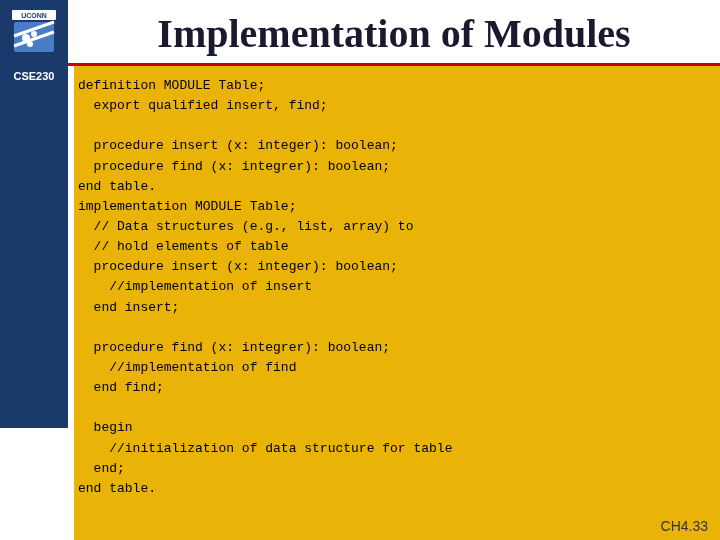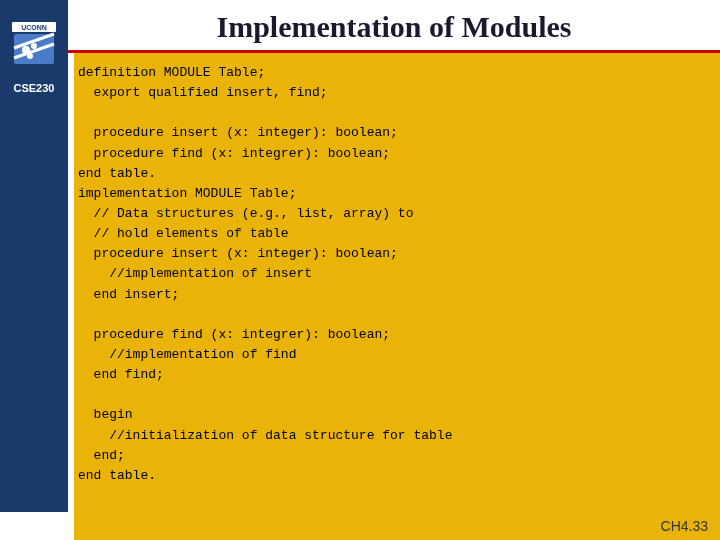--- a/index.html
+++ b/index.html
@@ -16,26 +16,26 @@
       overflow: hidden;
       position: relative;
     }
 
     
     .sidebar {
       position: absolute;
       left: 0;
       top: 0;
       width: 68px;
-      height: 512px;
+      height: 428px;
       background: #1a3a6b;
       display: flex;
       flex-direction: column;
       align-items: center;
-      padding-top: 20px;
+      padding-top: 8px;
     }
 
     .logo-area {
       display: flex;
       flex-direction: column;
       align-items: center;
       gap: 6px;
     }
 
     .course-label {
@@ -58,21 +58,21 @@
       flex-direction: column;
     }
 
     .content-header {
       background: #ffffff;
       padding: 10px 20px 6px 20px;
       border-bottom: 3px solid #cc0000;
     }
 
     .content-header h1 {
-      font-size: 30px;
+      font-size: 40px;
       font-weight: bold;
       color: #1a1a2e;
       font-family: Times New Roman, serif;
       text-align: center;
     }
 
     .code-area {
       padding: 10px 4px;
       flex: 1;
       overflow: hidden;

